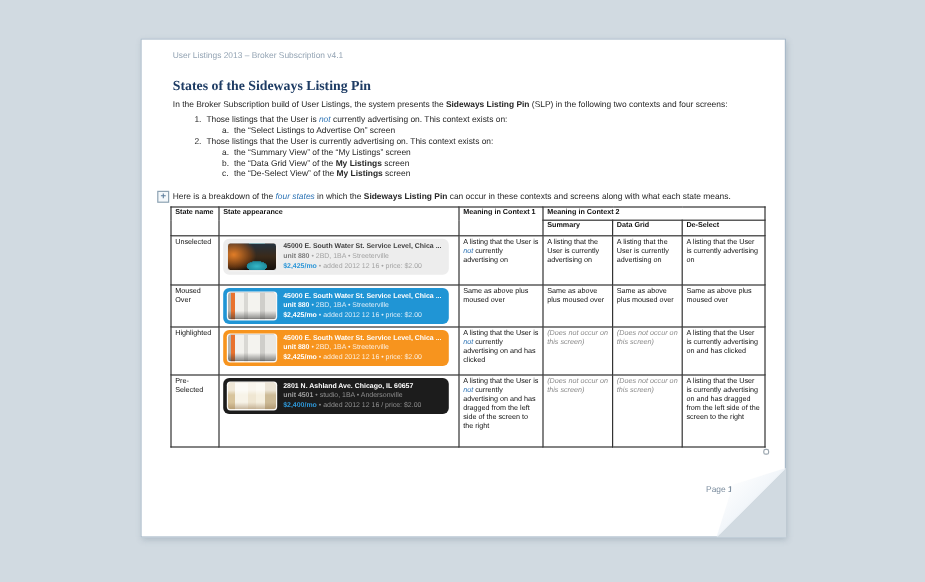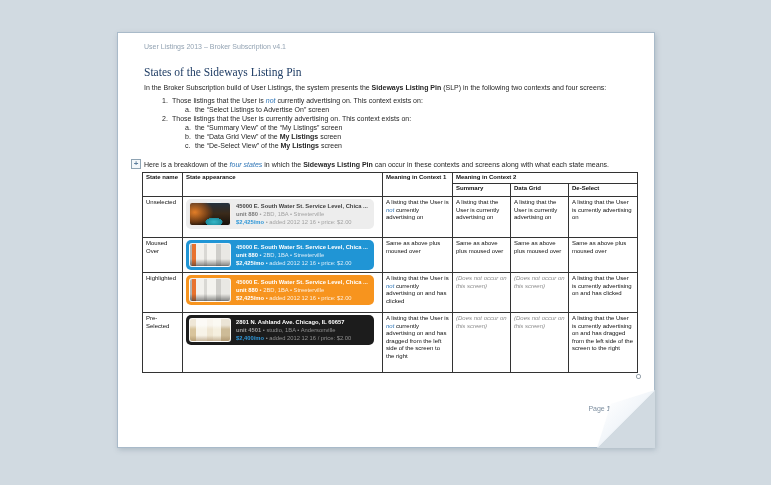--- a/index.html
+++ b/index.html
@@ -12,21 +12,21 @@
   
   .curl-cut { position:absolute; right:-1px; bottom:-1px; width:58px; height:58px;
               background:#d1dae1; clip-path:polygon(100% 0, 100% 100%, 0 100%); }
   .curl-fold { position:absolute; right:-1px; bottom:-1px; width:58px; height:58px;
                background:linear-gradient(135deg, #ffffff 15%, #f2f6fa 48%, #c7d5e0 76%, #8fa9bc 96%);
                clip-path:polygon(100% 0, 0 100%, 24% 24%);
                filter:drop-shadow(-1px -1px 2px rgba(80,100,120,.35)); }
 
   .doc-header { position:absolute; left:26px; top:10px; font-size:7px; color:#93a3b3; }
   .doc-title  { position:absolute; left:26px; top:33px; font-family:"Liberation Serif", serif;
-                font-weight:normal; font-size:11.5px; color:#1e3c64; }
+                font-weight:bold; font-size:11.5px; color:#1e3c64; }
   .intro { position:absolute; left:26px; top:51px; width:486px; font-size:7px; color:#262626; }
   .b { font-weight:bold; }
   .em { font-style:italic; color:#2e74b5; }
   .na { font-style:italic; color:#8c8c8c; }
 
   .list { position:absolute; left:26px; top:63px; width:486px; font-size:7px; color:#262626; line-height:9px; }
   .li { display:flex; }
   .li.l1 { padding-left:18px; }
   .li.l2 { padding-left:41px; }
   .li .marker { flex:none; width:10px; }

